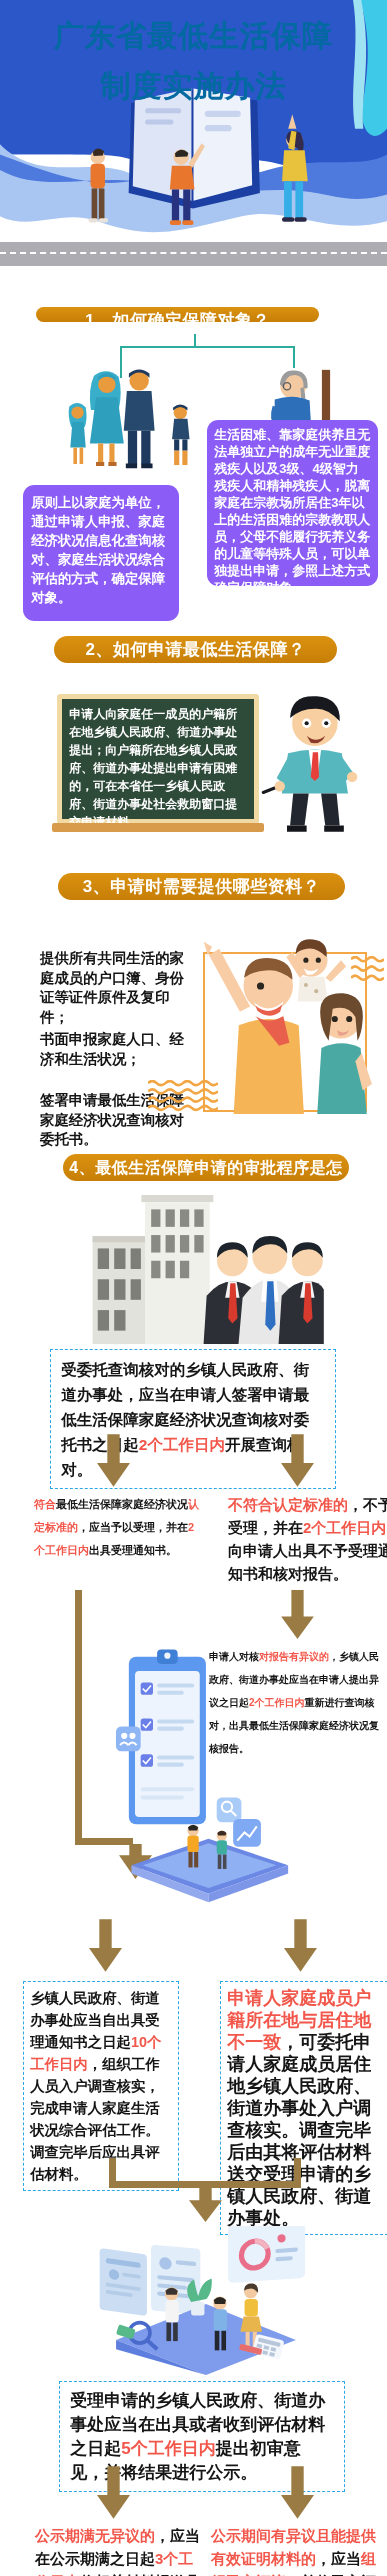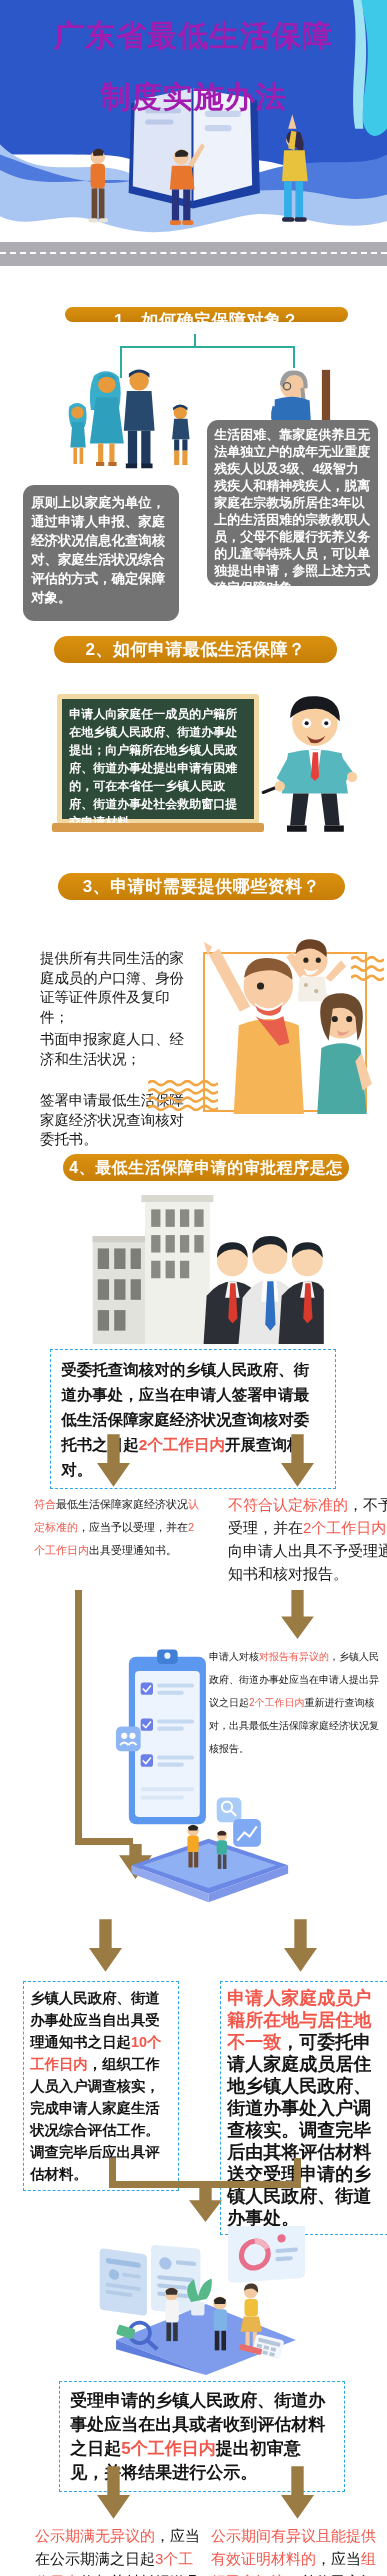--- a/index.html
+++ b/index.html
@@ -1,24 +1,24 @@
 <!DOCTYPE html>
 <html style="font-size:8.2px"><head>
 <meta charset="utf-8">
 <style>
   html,body{margin:0;padding:0;background:#fff;}
   body{width:387px;height:3296px;position:relative;overflow:hidden;
        font-family:"Liberation Sans","DejaVu Sans",sans-serif;font-weight:700;color:#151515;}
   .abs{position:absolute;}
   .pill{background:linear-gradient(#DB9210,#C67E07);border-radius:14px;color:#fff;
         font-size:17px;font-weight:700;text-align:center;line-height:27px;letter-spacing:0.5px;}
-  .bubble{background:#737373;border-radius:11.3px;color:#fff;font-weight:700;box-sizing:border-box;}
+  .bubble{background:#8b5cf6;border-radius:11.3px;color:#fff;font-weight:700;box-sizing:border-box;}
   .dashbox{background:#fff;border:1.5px dashed #2BA7E5;box-sizing:border-box;
            font-weight:700;color:#151515;word-break:break-all;}
-  .flowtxt{font-weight:400;color:#151515;word-break:break-all;text-align:left;}
+  .flowtxt{font-weight:700;color:#151515;word-break:break-all;text-align:left;}
   .rd{color:#F2574B;}
   .bar{background:#997B43;}
   .board{background:#2E4A39;border:5.2px solid #F0D9A2;border-radius:3.1px;box-sizing:border-box;
          color:#fff;word-break:break-all;}
   .roadline{border-top:2.6px dashed #fff;}
 </style>
 </head>
 <body>
 
 <div class="abs" style="left:0;top:0;width:387px;height:242px;">
@@ -58,30 +58,30 @@
     <path d="M560,250 L568,222 L576,250 Z" fill="#F2C9A0"></path>
     <circle cx="572" cy="272" r="16" fill="#F2C9A0"></circle>
     <path d="M556,268 Q560,246 584,258 Q596,286 584,300 L578,288 Q560,284 556,268 Z" fill="#322B4E"></path>
     <path d="M552,292 L592,292 L598,352 L548,352 Z" fill="#E8C23C"></path>
     <path d="M560,288 L566,254 L576,256 L572,292 Z" fill="#E8C23C"></path>
     <rect x="552" y="352" width="15" height="72" fill="#35AEE8"></rect>
     <rect x="574" y="352" width="15" height="72" fill="#35AEE8"></rect>
     <rect x="548" y="422" width="24" height="9" rx="4" fill="#2A2A48"></rect>
     <rect x="572" y="422" width="24" height="9" rx="4" fill="#2A2A48"></rect>
   </svg>
-  <div style="position:absolute;left:0;top:15.5px;width:387px;text-align:center;color:#a21caf;font-size:30px;font-weight:700;letter-spacing:1px;">
+  <div style="position:absolute;left:0;top:15.5px;width:387px;text-align:center;color:#0369a1;font-size:30px;font-weight:700;letter-spacing:1px;">
     <div>广东省最低生活保障</div>
-    <div style="margin-top:20px;">制度实施办法</div>
+    <div style="margin-top:9px;">制度实施办法</div>
   </div>
 </div>
 <div class="abs" style="left:0;top:242px;width:387px;height:24px;background:#ACACB2;">
   <div class="roadline" style="position:absolute;left:0;top:10.3px;width:387px;"></div>
 </div>
 
-<div class="abs pill" style="left:65px;top:307px;width:283px;height:15px;">
+<div class="abs pill" style="left:36px;top:307px;width:283px;height:15px;">
   <span>1、如何确定保障对象？</span>
 </div>
 
 <div class="abs" style="left:194px;top:334px;width:2.1px;height:14.4px;background:#2BAC9D;"></div>
 <div class="abs" style="left:120px;top:346px;width:175px;height:2.1px;background:#2BAC9D;border-radius:1px;"></div>
 <div class="abs" style="left:120px;top:346px;width:2.1px;height:32px;background:#2BAC9D;"></div>
 <div class="abs" style="left:293px;top:346px;width:2.1px;height:21.6px;background:#2BAC9D;"></div>
 
 <svg class="abs" style="left:58px;top:361px;" width="149" height="111" viewBox="0 0 290 215">
 

